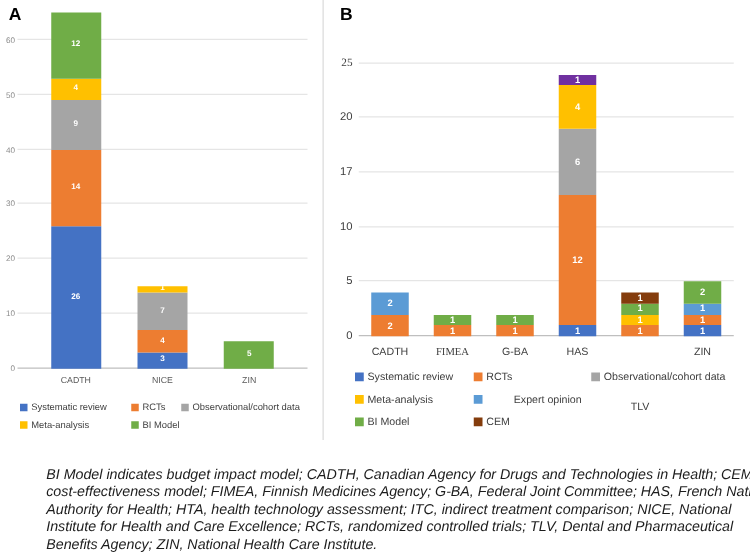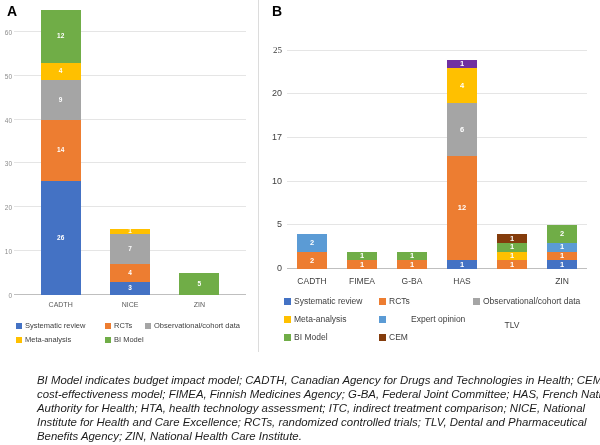--- a/index.html
+++ b/index.html
@@ -197,21 +197,21 @@
             </div>
             <div class="seg" style="height: 8.73077px; background: rgb(91, 155, 213);">
               <span class="seglabel">1</span>
             </div>
             <div class="seg" style="height: 17.4615px; background: rgb(112, 173, 71);">
               <span class="seglabel">2</span>
             </div>
           </div>
         </div>
         <div class="cat" style="left: 18px; top: 276px;">CADTH</div>
-        <div class="cat" style="left: 68px; top: 276px;">FIMEA</div>
+        <div class="cat" style="left: 68px; top: 276px; font-family: Liberation Serif, serif;">FIMEA</div>
         <div class="cat" style="left: 118px; top: 276px;">G-BA</div>
         <div class="cat" style="left: 168px; top: 276px;">HAS</div>
         <div class="cat" style="left: 218px; top: 276px; margin-top: 44px;">TLV</div>
         <div class="cat" style="left: 268px; top: 276px;">ZIN</div>
         <div class="lgitem" style="left: 25px; top: 296px;">
           <div class="sw" style="background: rgb(68, 114, 196);"></div>
           <span>Systematic review</span>
         </div>
         <div class="lgitem" style="left: 120px; top: 296px;">
           <div class="sw" style="background: rgb(237, 125, 49);"></div>

